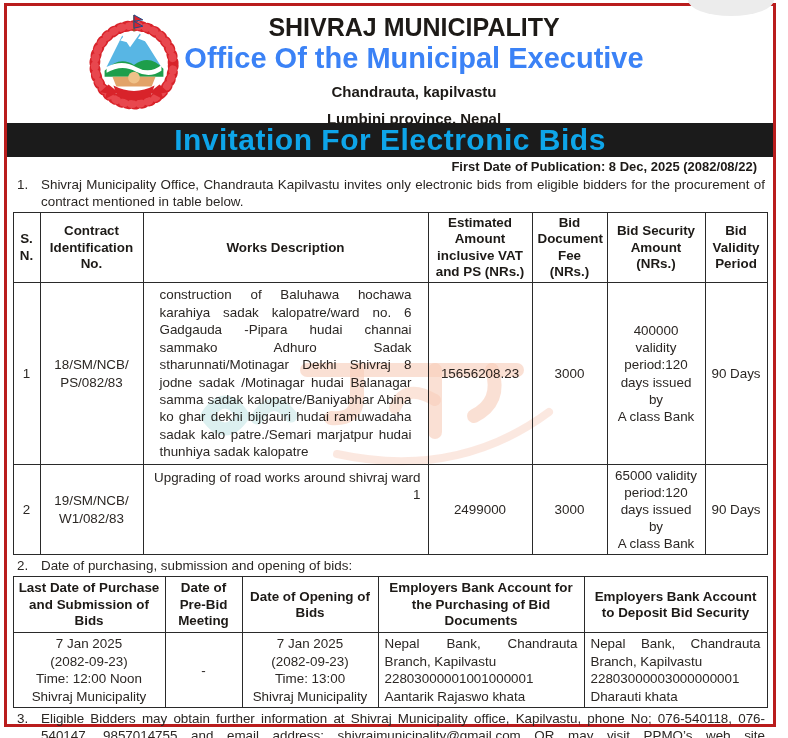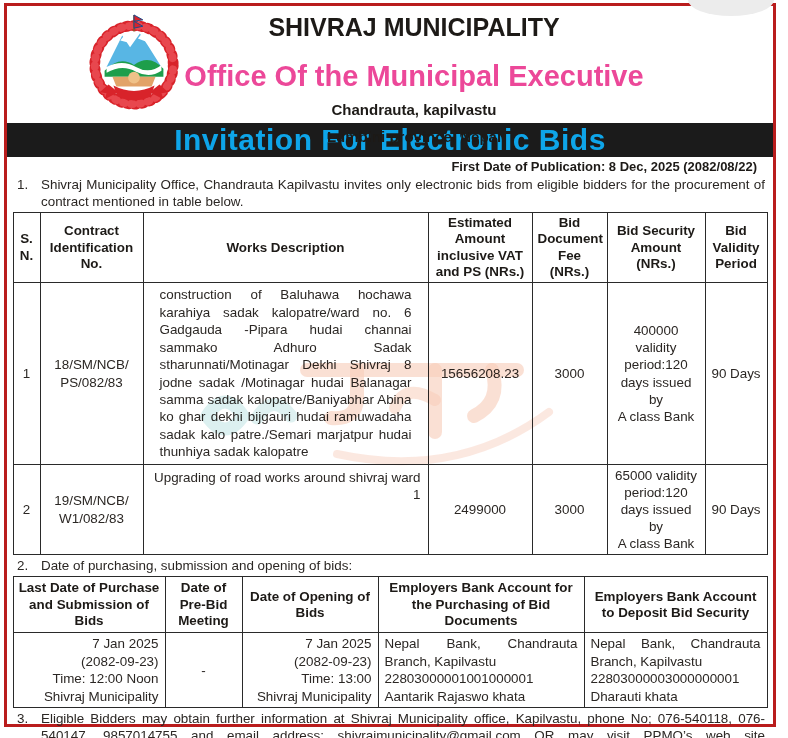--- a/index.html
+++ b/index.html
@@ -6,21 +6,21 @@
   body{width:788px;height:738px;background:#fdfdfd;font-family:"Liberation Sans",sans-serif;color:#2b2724;}
   .page{position:relative;width:788px;height:738px;background:#fff;overflow:hidden;}
   .frame{position:absolute;left:4px;top:3px;width:766px;height:718px;border:3px solid #b91c1c;background:#fff;}
   .corner-artifact{position:absolute;top:-16px;right:14px;width:86px;height:32px;border-radius:50%;background:#ececec;z-index:6;}
 
   
   .hdr{position:relative;height:110px;padding-top:7px;}
   .logo{position:absolute;left:78px;top:6px;width:98px;height:98px;}
   .hdr-text{text-align:center;padding-left:58px;padding-right:10px;line-height:1.12;}
   .h-muni{font-size:25px;font-weight:bold;color:#1d1a17;}
-  .h-office{font-size:29px;font-weight:bold;color:#ec4899;margin-top:19px;}
+  .h-office{font-size:29px;font-weight:bold;color:#3b82f6;margin-top:1px;}
   .h-addr{font-size:15px;font-weight:bold;color:#1d1a17;margin-top:10px;}
 
   
   .banner{height:34px;background:#1b1b1b;color:#0ea5e9;text-align:center;font-size:30px;font-weight:bold;line-height:34px;letter-spacing:.5px;}
   .pub{font-size:13px;font-weight:bold;text-align:right;padding:2px 16px 0 0;color:#1d1a17;}
 
   
   .para{display:flex;font-size:13.4px;line-height:1.27;margin:2px 8px 2px 10px;}
   .para .num{flex:0 0 24px;}
   .para .ptext{flex:1;text-align:justify;}
@@ -31,21 +31,21 @@
   th{font-weight:bold;text-align:center;line-height:1.22;color:#1d1a17;}
   td.c{text-align:center;}
   td.just{text-align:justify;vertical-align:top;padding:3px 16px;line-height:1.3;}
   td.topleft{text-align:right;vertical-align:top;padding:4px 7px;line-height:1.3;}
   .pre{white-space:pre-line;line-height:1.28;margin-left:16px;}
   .t1 thead tr{height:70px;}
   .t1 .r1{height:158px;}
   .t1 .r2{height:73px;}
   .t2 thead tr{height:56px;}
   .t2 tbody tr{height:69px;}
-  .t2 tbody td{vertical-align:top;text-align:right;line-height:1.3;padding:2px 6px;}
+  .t2 tbody td{vertical-align:top;text-align:center;line-height:1.3;padding:2px 6px;}
   .t2 tbody td.dash{text-align:center;vertical-align:middle;}
   .t2 tbody td.justcell{text-align:justify;}
 
   
   .watermark{position:absolute;left:178px;top:338px;z-index:5;pointer-events:none;mix-blend-mode:multiply;opacity:.5;}
 </style>
 </head>
 <body>
 
 <div class="page">

